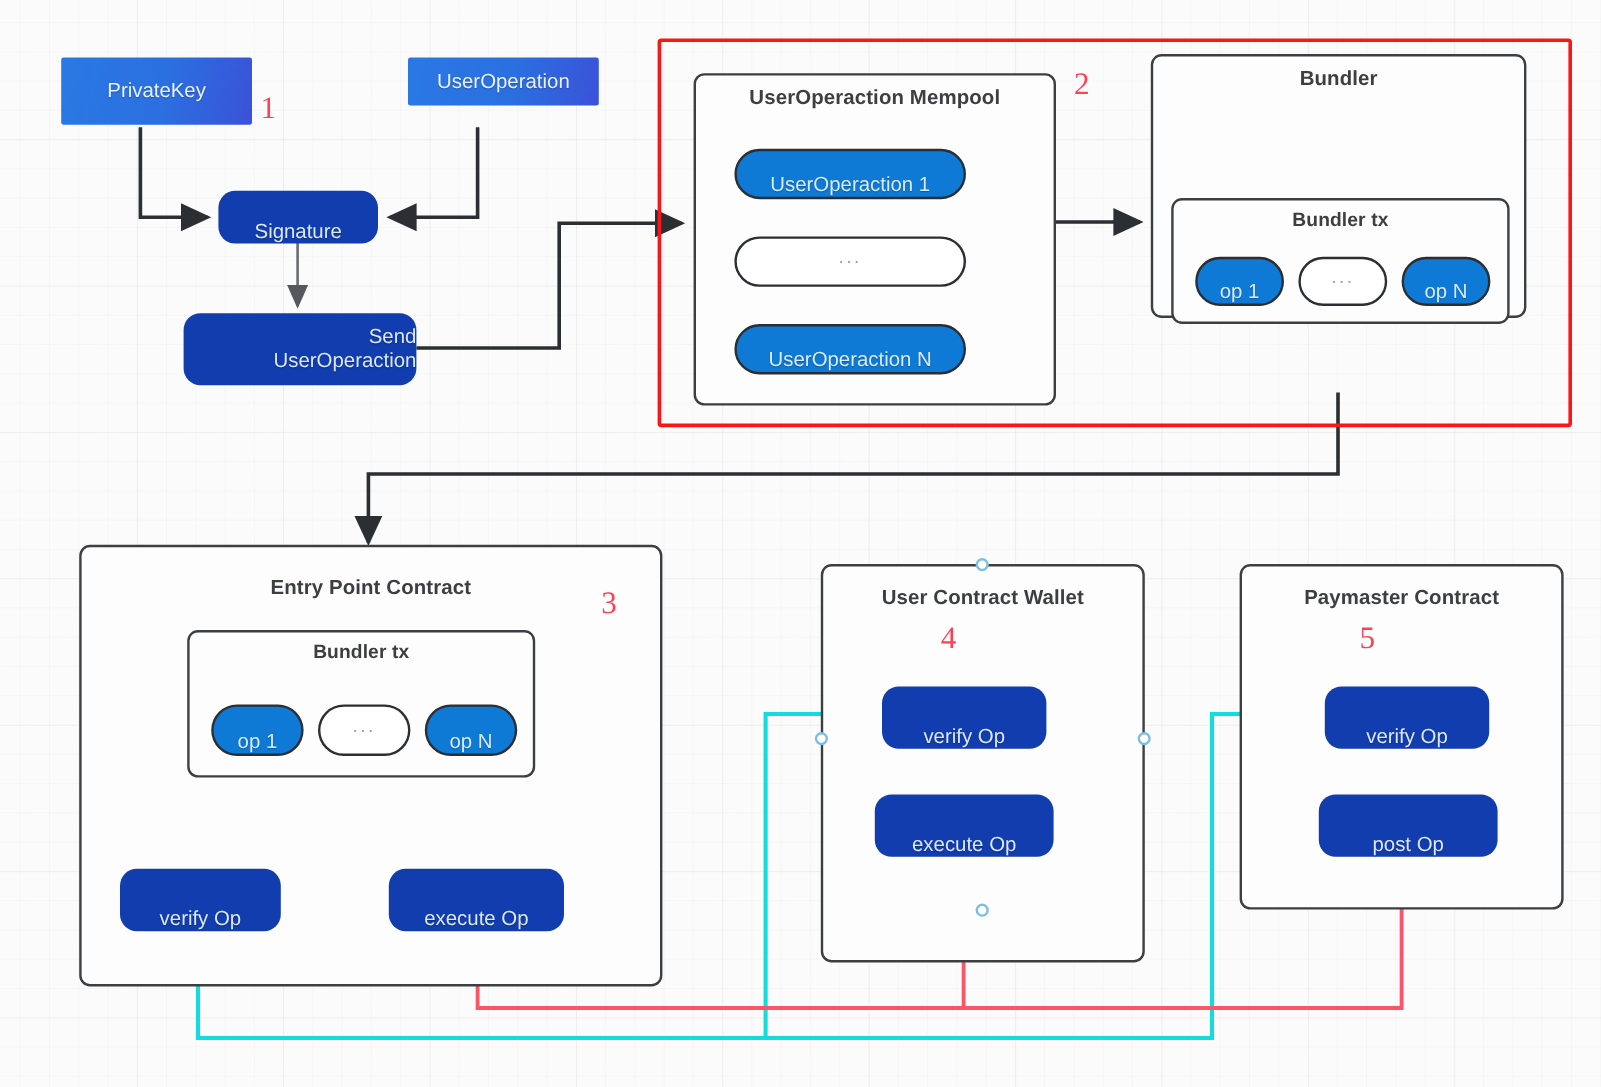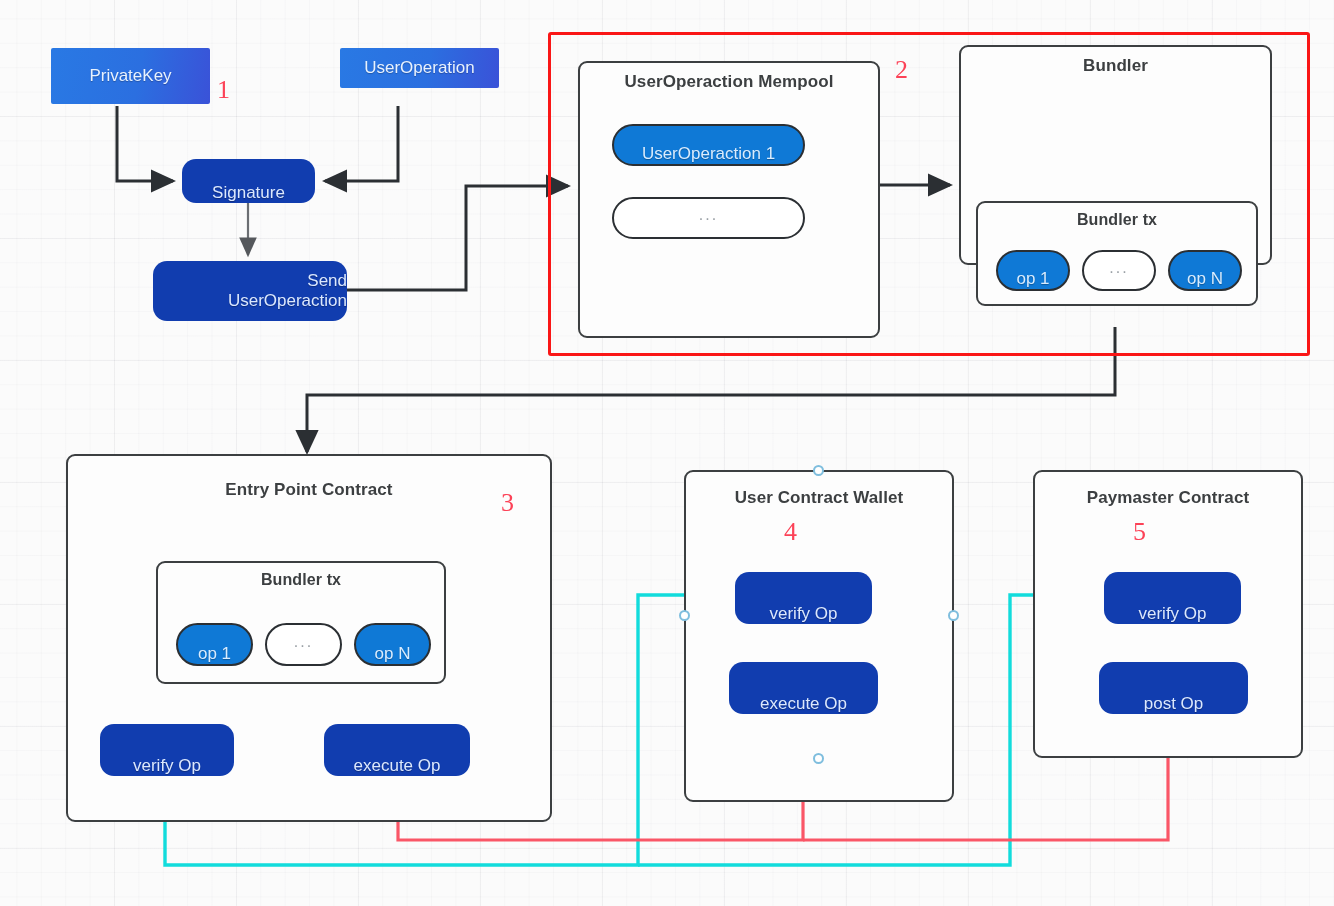--- a/index.html
+++ b/index.html
@@ -25,21 +25,21 @@
   #edges{position:absolute;left:0;top:0;width:1334px;height:906px;pointer-events:none;}
 
   .node{position:absolute;box-sizing:border-box;}
 
   
   .container{
     background:#fdfdfd;
     border:2.5px solid #3c3f41;
     border-radius:9px;
   }
-  .container.inner{border-width:2px;border-radius:9px;margin-top:36px;}
+  .container.inner{border-width:2px;border-radius:9px;}
   .container-title{
     position:absolute;left:0;right:0;top:9px;
     text-align:center;
     font-size:17px;font-weight:700;color:#3c3f41;
     letter-spacing:.1px;
   }
   .container.inner .container-title{font-size:16px;top:8px;}
 
   
   .red-frame{
@@ -171,20 +171,23 @@
 <div class="step-num" style="left:895px;top:55px;">2</div>
 
 <div class="node container" style="left:578px;top:49px;width:302px;height:277px;margin-top:12px;">
   <div class="container-title">UserOperaction Mempool</div>
   <div class="node pill-bright" style="left:32px;top:61px;width:193px;height:42px;">
     <span>UserOperaction 1</span>
   </div>
   <div class="node pill-empty" style="left:32px;top:134px;width:193px;height:42px;">
     <span>...</span>
   </div>
+  <div class="node pill-bright" style="left:32px;top:207px;width:193px;height:42px;">
+    <span>UserOperaction N</span>
+  </div>
 </div>
 
 <div class="node container" style="left:959px;top:45px;width:313px;height:220px;">
   <div class="container-title">Bundler</div>
 
   <div class="node container inner" style="left:15px;top:118px;width:282px;height:105px;">
     <div class="container-title">Bundler tx</div>
     <div class="node pill-bright" style="left:18px;top:47px;width:74px;height:41px;">
       <span>op 1</span>
     </div>

